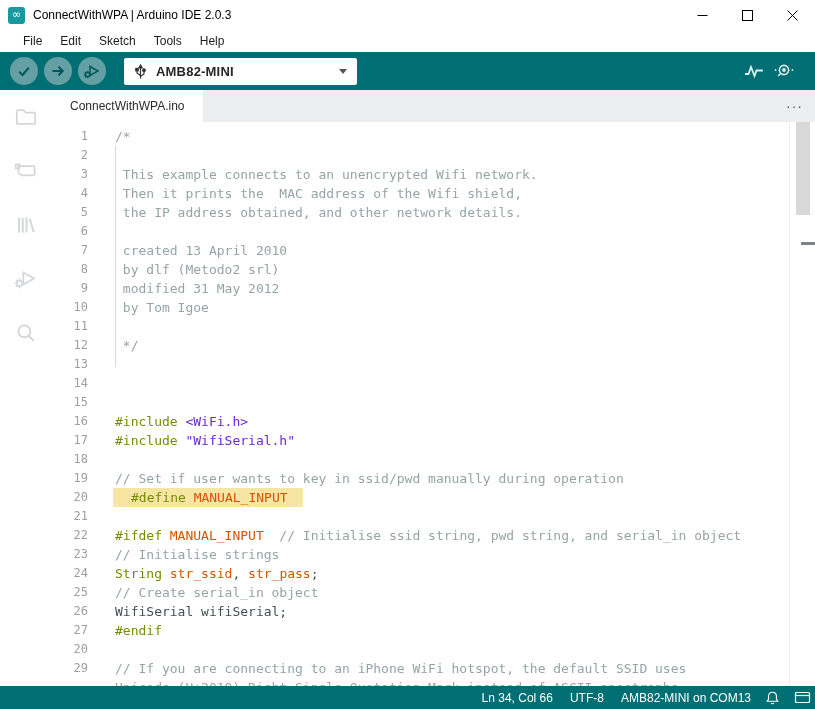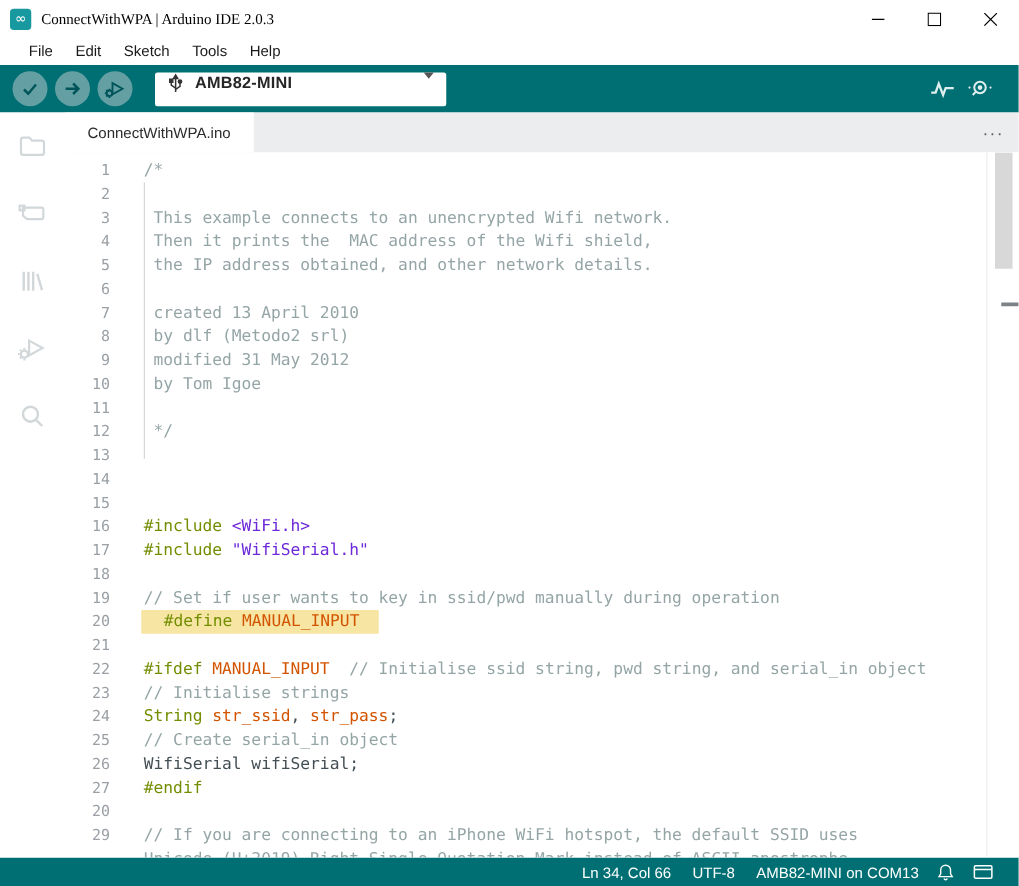--- a/index.html
+++ b/index.html
@@ -4,38 +4,38 @@
 <style>
   * { box-sizing: border-box; margin: 0; padding: 0; }
   html,body { width:815px; height:709px; overflow:hidden; background:#fff;
     font-family:"Liberation Sans", sans-serif; }
 
   
   .titlebar { height:30px; background:#fff; display:flex; align-items:center; }
   .app-icon { width:17px; height:17px; margin-left:8px; background:#17999f; border-radius:3px;
     color:#fff; font-family:"DejaVu Sans",sans-serif; font-size:11px; line-height:16px;
     text-align:center; flex:0 0 auto; }
-  .win-title { margin-left:8px; font-size:12px; color:#000;font-family:Liberation Serif, serif; }
+  .win-title { margin-left:8px; font-size:12px; color:#000; }
   .win-controls { margin-left:auto; display:flex; height:30px; }
   .win-btn { width:45px; height:30px; display:flex; align-items:center; justify-content:center; }
   .win-btn svg { stroke:#000; stroke-width:1; fill:none; }
 
   
   .menubar { height:22px; background:#fff; display:flex; align-items:center; padding-left:14px; }
   .menu-item { font-size:12px; color:#1b1b1b; padding:0 9px; cursor:default; }
 
   
   .toolbar { height:38px; background:#006f74; display:flex; align-items:center; }
   .tb-circle { width:28px; height:28px; border-radius:50%; background:#64a0a3;
     display:flex; align-items:center; justify-content:center; flex:0 0 auto; }
   .tb-circle + .tb-circle { margin-left:6px; }
   .tb-circle:first-child { margin-left:10px; }
   .tb-circle svg { stroke:#00555a; fill:none; }
   .board-select { margin-left:18px; width:233px; height:27px; background:#fff; border-radius:2px;
-    display:flex; padding:0 10px; }
+    display:flex; align-items:center; padding:0 10px; }
   .board-select svg { stroke:#333; fill:none; }
   .board-label { font-size:13px; font-weight:700; color:#262626; margin-left:9px; letter-spacing:.2px; }
   .caret-down { margin-left:auto; width:0; height:0; border-left:4px solid transparent;
     border-right:4px solid transparent; border-top:5px solid #555; }
   .tb-right { margin-left:auto; display:flex; align-items:center; margin-right:16px; }
   .tb-right .tb-ic { width:30px; height:28px; display:flex; align-items:center; justify-content:center; }
   .tb-right svg { stroke:#dfeeee; fill:none; }
 
   
   .main { display:flex; height:596px; }
@@ -64,21 +64,21 @@
   .tk-def { color:#434F54; }
   .hl { display:inline-block; background:#f6e5a3; height:19px; margin-left:-2px;
     padding-left:18px; padding-right:15px; }
   .comment-guide { position:absolute; left:63px; top:24px; width:1px; height:221px; background:#d6d6d6; }
   .ruler-border { position:absolute; right:25px; top:0; bottom:0; width:1px; background:#ededed; }
   .sb-thumb { position:absolute; right:5px; top:0; width:14px; height:93px; background:#d8d8d8; }
   .ruler-mark { position:absolute; right:0; top:120px; width:14px; height:3px; background:#7d8287; }
 
   
   .statusbar { height:23px; background:#006f74; display:flex; align-items:center;
-    justify-content:flex-end; color:#fff; font-size:12px; padding-right:20px; }
+    justify-content:flex-end; color:#fff; font-size:12px; padding-right:4px; }
   .st-item { margin-left:17px; }
   .st-ic { margin-left:14px; display:flex; align-items:center; }
   .st-ic svg { stroke:#fff; fill:none; }
 </style>
 </head>
 <body>
 
 <div class="titlebar">
   <div class="app-icon">∞</div>
   <span class="win-title">ConnectWithWPA | Arduino IDE 2.0.3</span>

